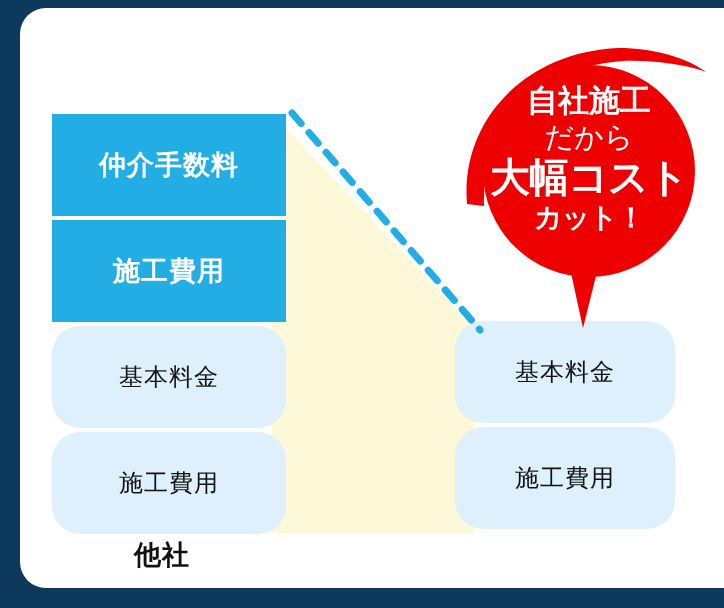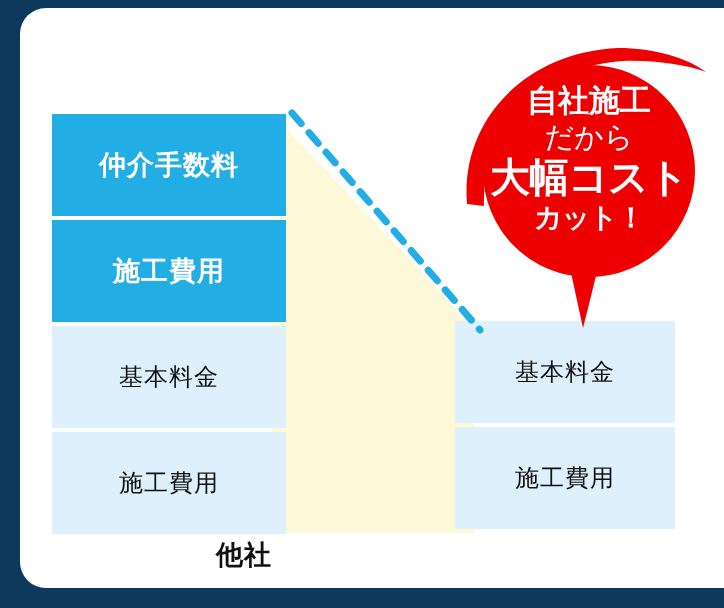--- a/index.html
+++ b/index.html
@@ -81,28 +81,29 @@
     font-weight: bold;
     font-size: 27px;
     letter-spacing: 1px;
   }
   .bar-base {
     background: #ddf0fc;
     color: #111111;
     font-weight: normal;
     font-size: 24px;
     letter-spacing: 1px;
+    border-radius: 28px;
   }
   .bar:last-child { margin-bottom: 0; }
 
   
   .col-label {
     position: absolute;
     z-index: 4;
-    text-align: right;
+    text-align: center;
     font-weight: bold;
     color: #111111;
     font-size: 27px;
     letter-spacing: 1px;
     white-space: nowrap;
   }
   .label-left  { left: 32px;  top: 529px; width: 220px; }
   .label-right { left: 425px; top: 529px; width: 240px; }
 
   

